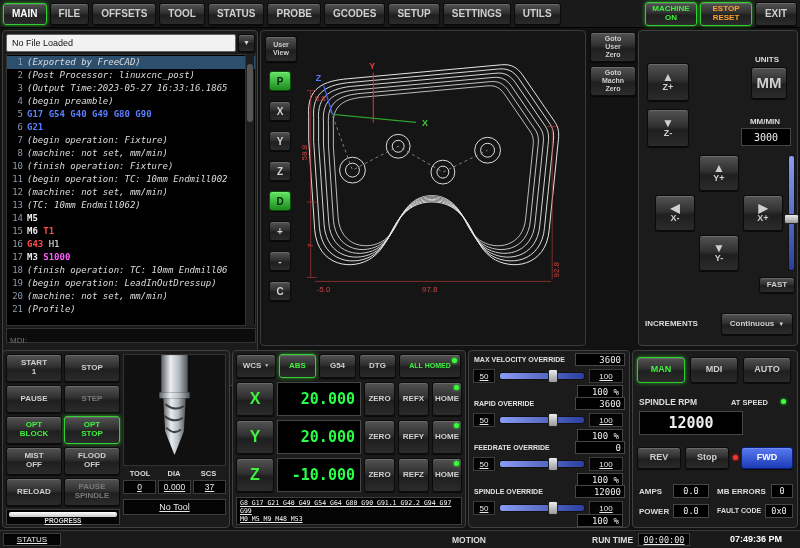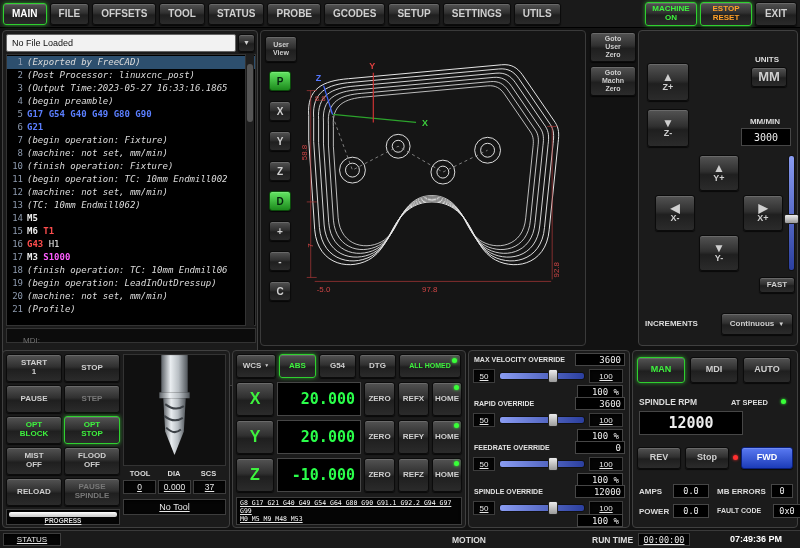--- a/index.html
+++ b/index.html
@@ -49,21 +49,21 @@
   .ln { display:inline-block; width:16px; margin-right:4px; color:#8d9aae; text-align:right; font-style:normal; }
   .tk-c { color:#dcdcdc; font-style:italic; }
   .tk-g { color:#5b7fff; font-weight:bold; }
   .tk-m { color:#ececec; font-weight:bold; }
   .tk-r { color:#ff4d4d; font-weight:bold; }
   .tk-s { color:#ff5fff; font-weight:bold; }
   .tk-w { color:#ececec; }
   #gscroll { position:absolute; right:3px; top:23px; width:9px; height:272px; background:#1e1e1e; border-left:1px solid #333; }
   #gthumb { position:absolute; left:1px; top:10px; width:6px; height:58px; background:#555; border-radius:3px; }
   #mdi-row { position:absolute; left:3px; top:297px; width:250px; height:15px; background:#0c0c0c; border:1px solid #333; }
-  #mdi-input { width:100%; height:100%; background:transparent; border:none; color:#bbb; font-size:8px; padding-left:16px; outline:none; }
+  #mdi-input { width:100%; height:100%; background:transparent; border:none; color:#bbb; font-size:8px; padding-left:3px; outline:none; }
 
   
   #preview-panel { left:260px; top:30px; width:326px; height:316px; background:#151515; border:1px solid #3a3a3a; }
   .viewbtn { width:22px; height:20px; font-size:10px; }
 
   
   .gotobtn { font-size:7px; }
 
   
   #jog-panel { left:638px; top:30px; width:160px; height:316px; }
@@ -210,21 +210,21 @@
 
   <div class="btn two gotobtn" style="left:590px;top:32px;width:46px;height:30px">Goto
 User
 Zero</div>
   <div class="btn two gotobtn" style="left:590px;top:66px;width:46px;height:30px">Goto
 Machn
 Zero</div>
 
   <div class="panel" id="jog-panel">
     <div class="label" style="left:104px;top:24px;width:48px;text-align:center;font-size:8px">UNITS</div>
-    <div class="btn" style="left:112px;top:36px;width:36px;height:20px;font-size:13px">MM</div>
+    <div class="btn" style="left:112px;top:36px;width:36px;height:32px;font-size:15px">MM</div>
 
     <div class="btn jogbtn" style="left:8px;top:32px;width:42px;height:38px">
       <span class="arr">▲</span>
       <span>Z+</span>
     </div>
     <div class="btn jogbtn" style="left:8px;top:78px;width:42px;height:38px">
       <span class="arr">▼</span>
       <span>Z-</span>
     </div>
 
@@ -410,21 +410,21 @@
     <div class="btn bluebtn" style="left:108px;top:96px;width:52px;height:22px;font-size:9px">FWD</div>
 
     <div class="label" style="left:6px;top:136px;font-size:8px">AMPS</div>
     <div class="display" style="left:40px;top:133px;width:36px;height:14px;font-size:8.5px;justify-content:center">0.0</div>
     <div class="label" style="left:84px;top:136px;font-size:8px">MB ERRORS</div>
     <div class="display" style="left:138px;top:133px;width:22px;height:14px;font-size:8.5px;justify-content:center">0</div>
 
     <div class="label" style="left:6px;top:156px;font-size:8px">POWER</div>
     <div class="display" style="left:40px;top:153px;width:36px;height:14px;font-size:8.5px;justify-content:center">0.0</div>
     <div class="label" style="left:84px;top:156px;font-size:7px">FAULT CODE</div>
-    <div class="display" style="left:140px;top:153px;width:28px;height:14px;font-size:8.5px;justify-content:center">0x0</div>
+    <div class="display" style="left:132px;top:153px;width:28px;height:14px;font-size:8.5px;justify-content:center">0x0</div>
   </div>
 
   <div id="statusbar">
     <div class="sunken" style="left:3px;top:2px;width:58px;height:13px;font-size:8px">STATUS</div>
     <div class="label" style="left:452px;top:4px;font-size:8.5px">MOTION</div>
     <div class="label" style="left:592px;top:4px;font-size:8.5px">RUN TIME</div>
     <div class="sunken" style="left:638px;top:2px;width:52px;height:13px;font-size:8.5px;font-family:'DejaVu Sans Mono',monospace">00:00:00</div>
     <div class="label" style="left:730px;top:3px;font-size:9px;color:#fff">07:49:36 PM</div>
   </div>
 

